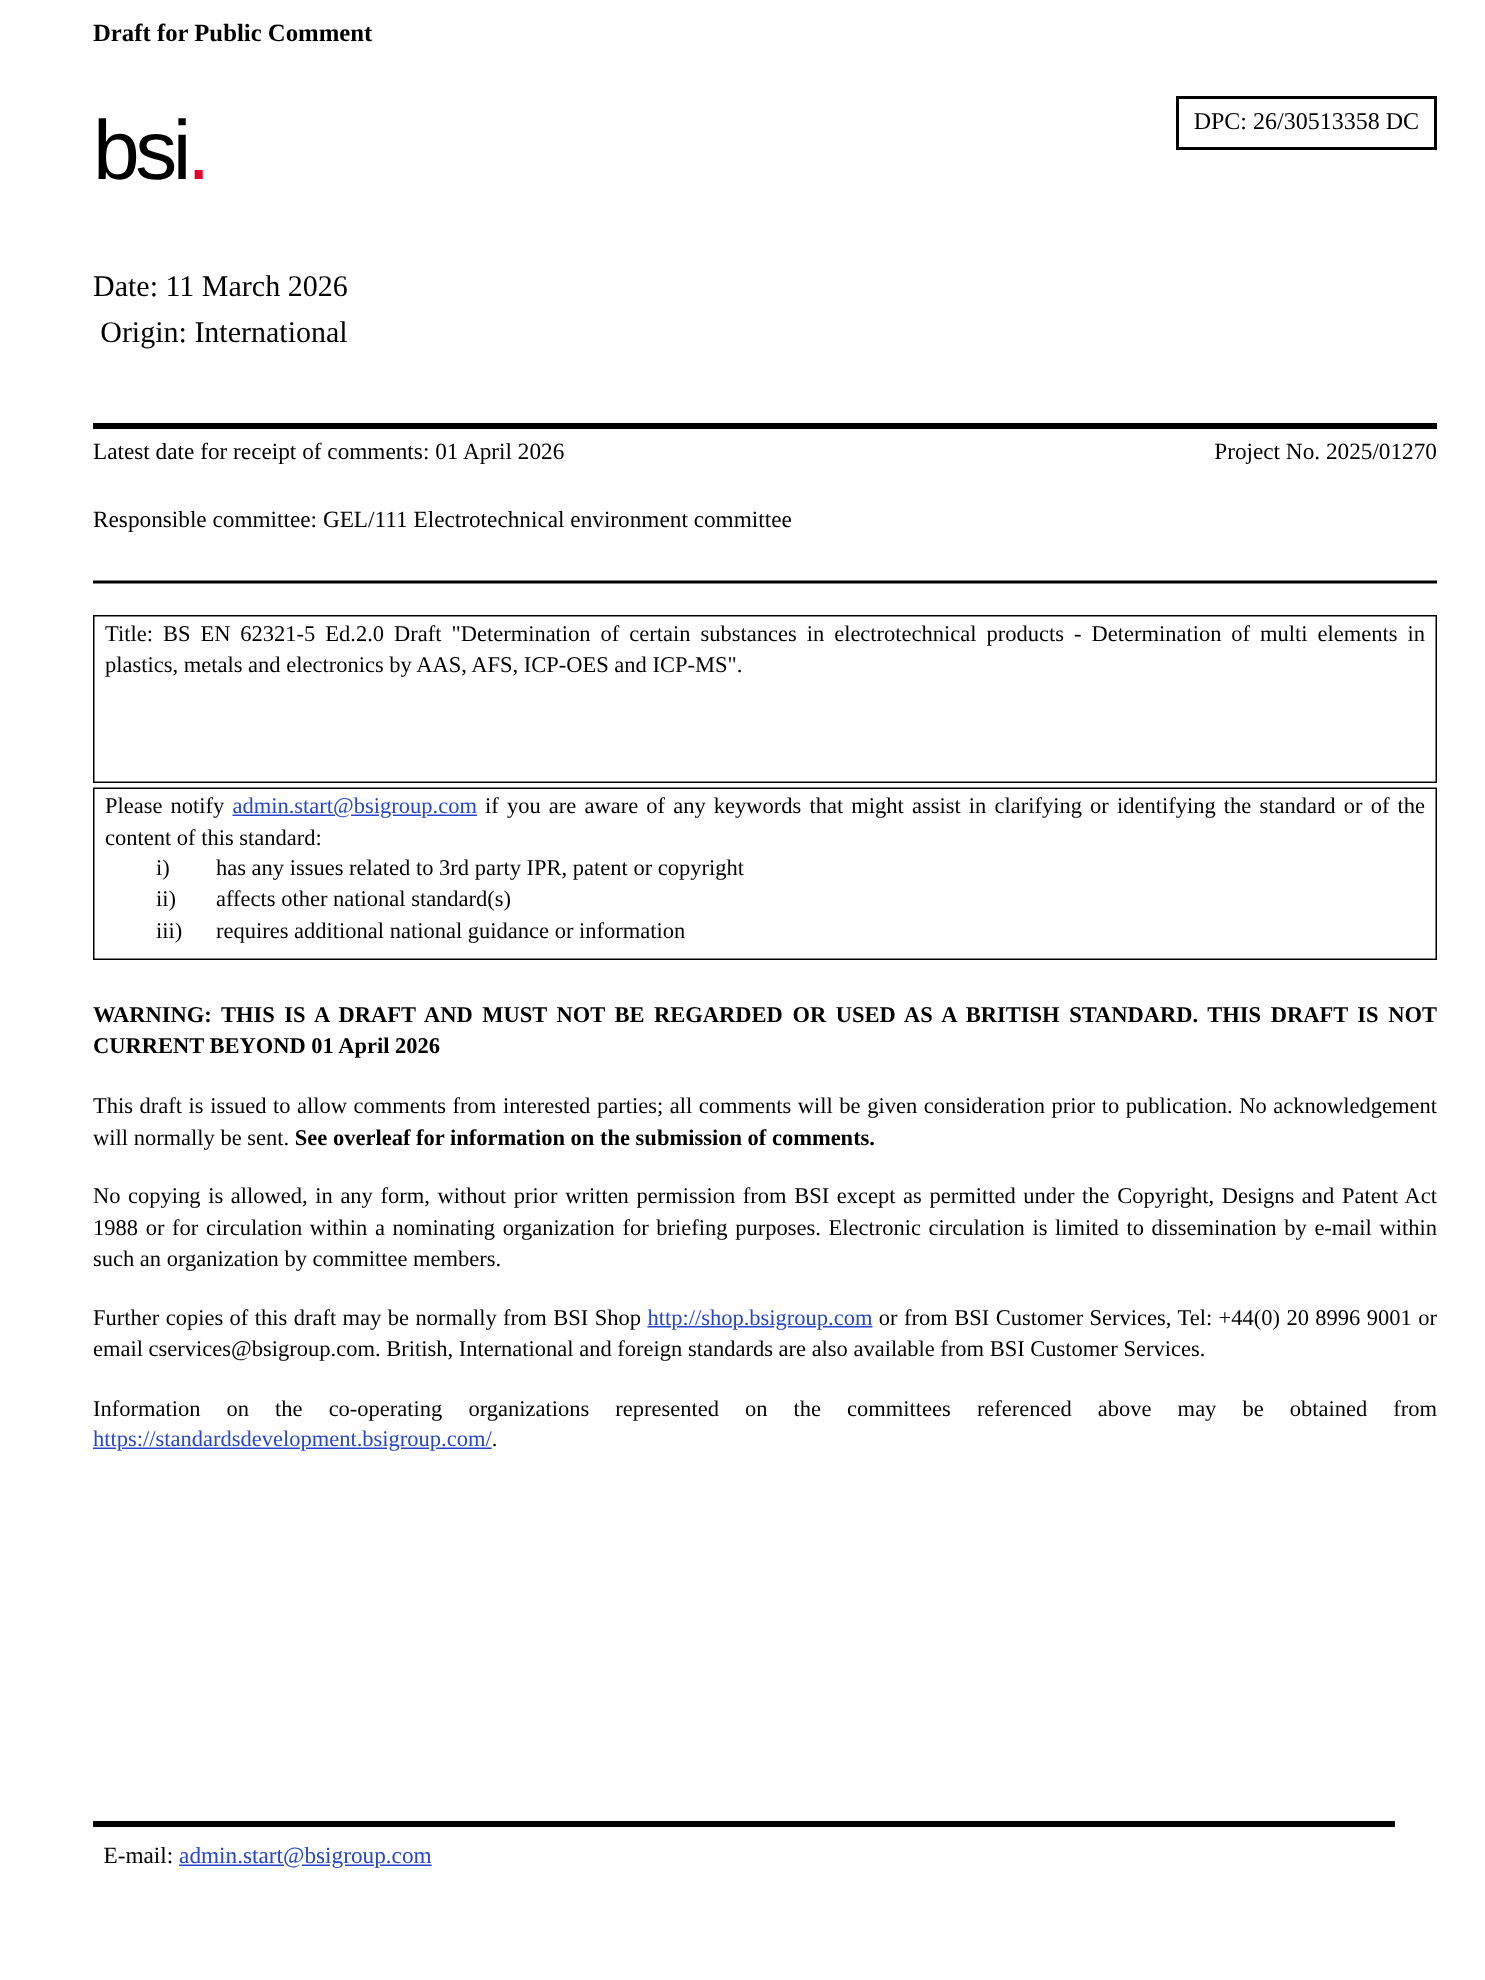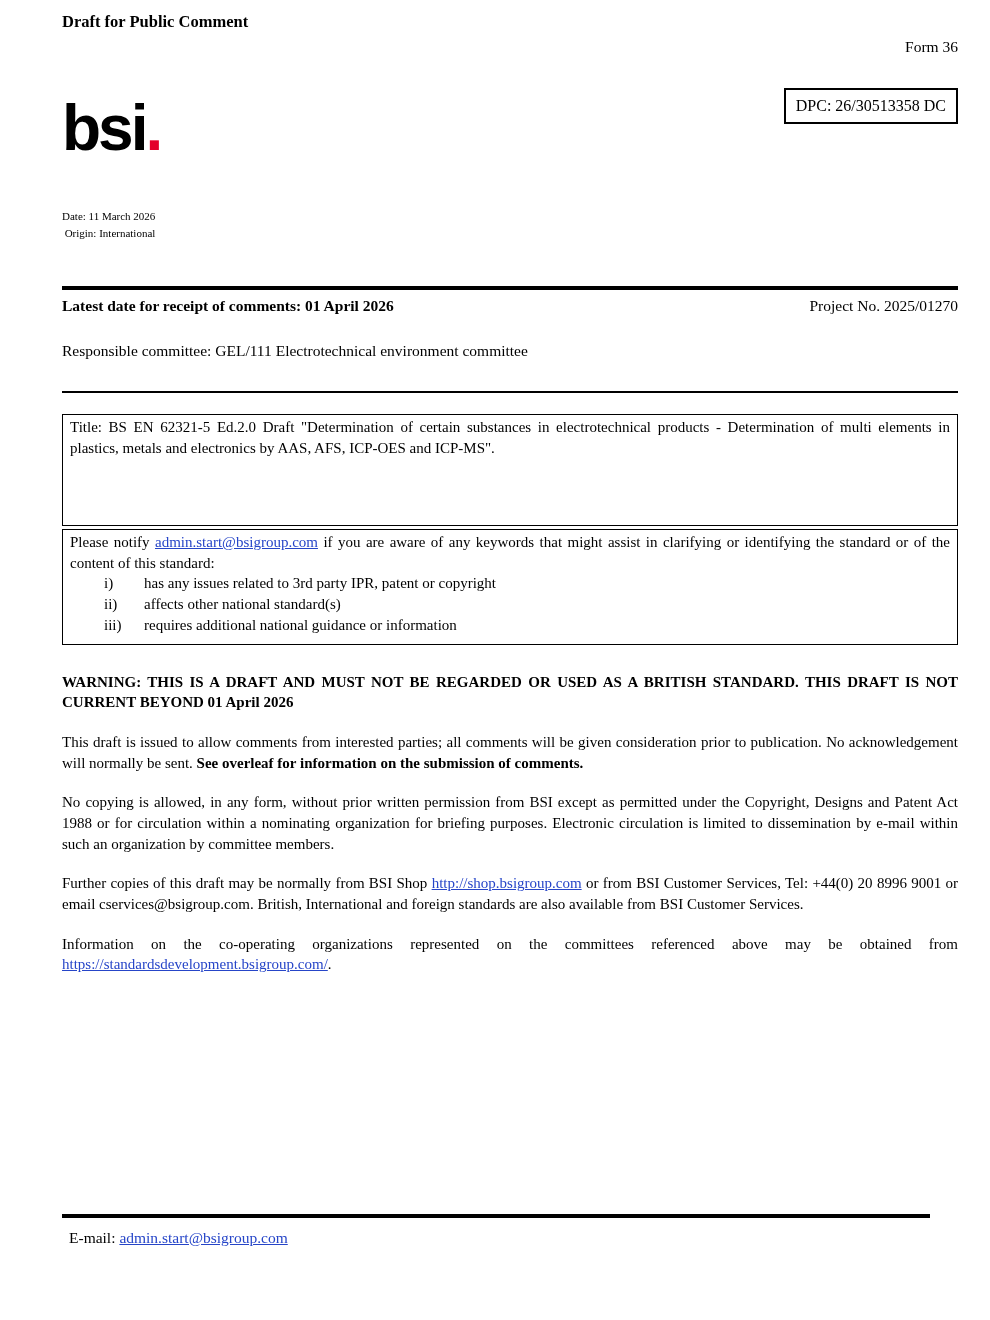--- a/index.html
+++ b/index.html
@@ -12,38 +12,38 @@
     font-size: 15px;
   }
   .page { position: absolute; inset: 0; padding: 12px 32px 0 62px; }
 
   .draft-label { font-weight: bold; font-size: 16.5px; }
   .form-row { text-align: right; margin-top: 6px; font-size: 15.5px; }
 
   .masthead { display: flex; justify-content: space-between; align-items: flex-start; margin-top: 32px; }
   .logo {
     font-family: "Liberation Sans", sans-serif;
-    font-weight: bold; font-size: 64px; line-height: 1;
+    font-weight: normal; font-size: 56px; line-height: 1;
     letter-spacing: -3px; margin-top: 8px; color: #000;
   }
   .logo .dot { color: var(--logo-dot, #e4002b); }
   .dpc-box {
     border: 2px solid #000; padding: 7px 10px;
     font-size: 16px; white-space: nowrap;
   }
 
   .contact { display: flex; justify-content: space-between; align-items: flex-start; margin-top: 48px; }
   .hq-title { font-weight: bold; font-size: 12.5px; margin-bottom: 11px; }
   .hq-address { font-size: 13.5px; margin-bottom: 9px; }
   .hq-small { font-size: 12.5px; line-height: 1.42; }
-  .contact-right { text-align: right; font-size: 11px; line-height: 1.55; }
+  .contact-right { text-align: right; font-size: 20px; line-height: 1.55; }
 
   .rule-thick { height: 4px; background: var(--rule, #000); margin-top: 44px; }
   .meta-row { display: flex; justify-content: space-between; margin-top: 7px; font-size: 15.5px; }
-  .meta-row .left { font-weight: bold; }
+  .meta-row .left { font-weight: normal; }
   .committee-line { margin-top: 27px; font-size: 15.5px; }
   .rule-thin { height: 2px; background: var(--rule, #000); margin-top: 31px; }
 
   .title-box {
     border: 1.5px solid #000; margin-top: 21px;
     min-height: 112px; padding: 2px 7px 6px 7px;
     text-align: justify; line-height: 1.38;
   }
   .notify-box {
     border: 1.5px solid #000; margin-top: 3px;
@@ -63,21 +63,20 @@
   .footer { position: absolute; left: 62px; right: 60px; top: 1214px; }
   .footer .email-line { margin-top: 11px; padding-left: 7px; font-size: 15.5px; }
 </style>
 </head>
 <body>
 
 <div class="page">
 
   <div class="draft-label">Draft for Public Comment</div>
 
-  <div class="form-row">Form 36</div>
 
   <div class="masthead">
     <div class="logo"><span>bsi</span><span class="dot">.</span></div>
     <div class="dpc-box">DPC: 26/30513358 DC</div>
   </div>
 
   <div class="contact">
     <div class="contact-right">
       <div>Date: 11 March 2026</div>
       <div>Origin: International</div>

